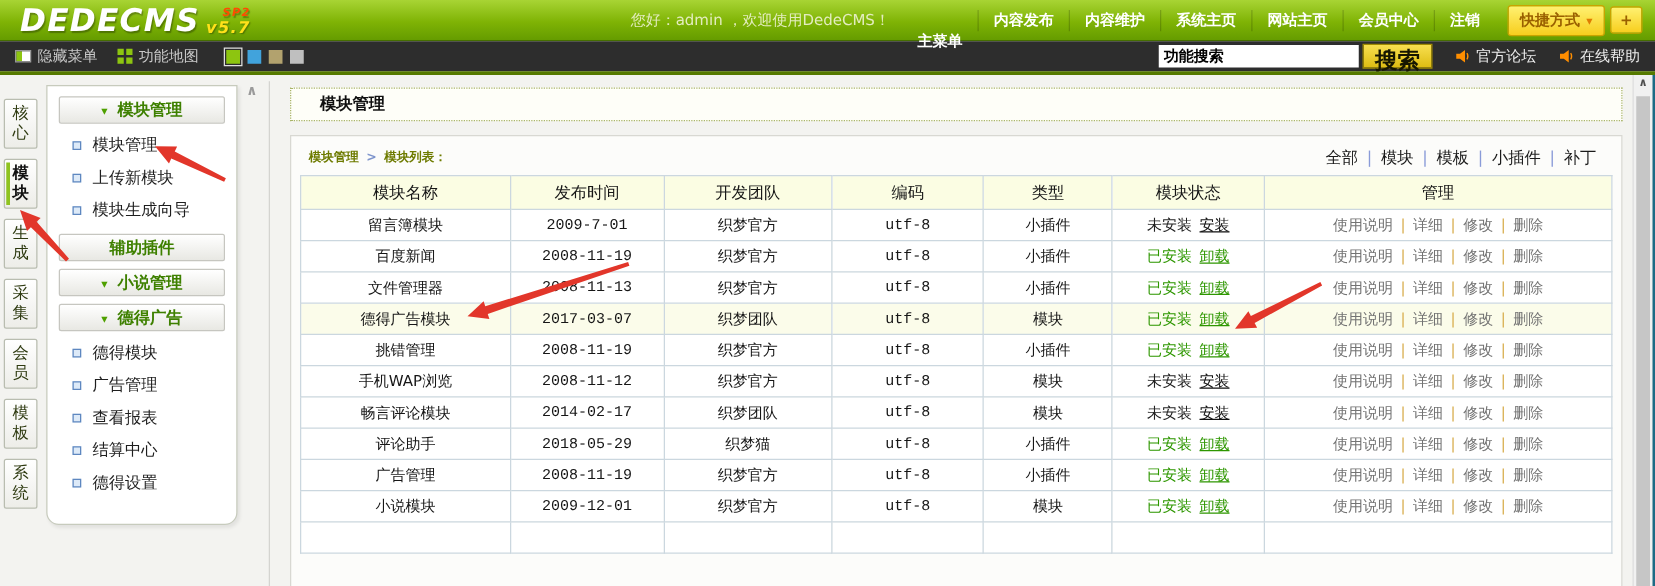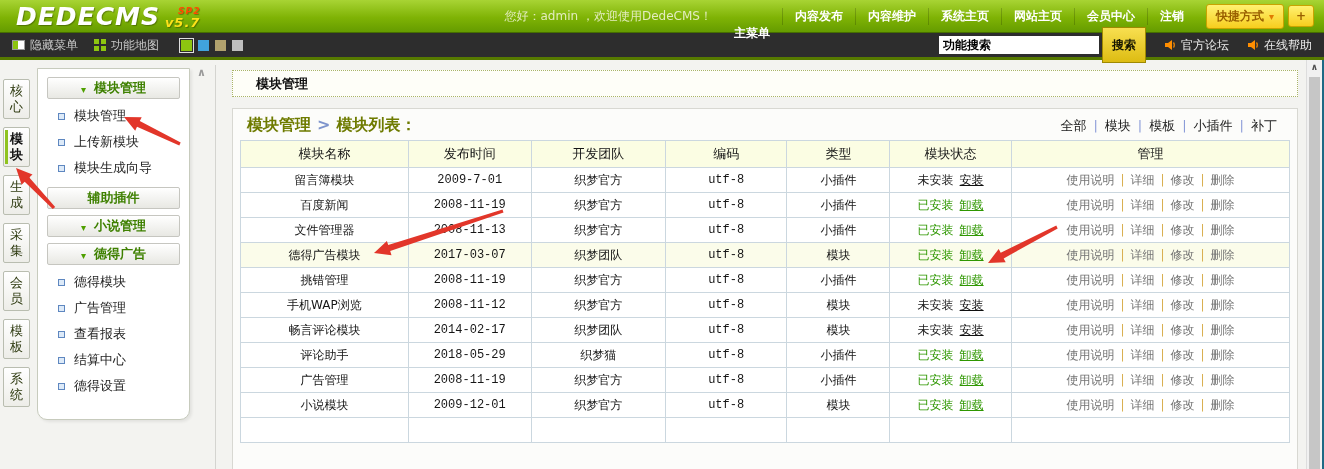--- a/index.html
+++ b/index.html
@@ -34,21 +34,21 @@
   .grid-icon { width:12px; height:12px;
       background:linear-gradient(#8DC510,#8DC510) 0 0/5px 5px no-repeat,
                  linear-gradient(#8DC510,#8DC510) 7px 0/5px 5px no-repeat,
                  linear-gradient(#8DC510,#8DC510) 0 7px/5px 5px no-repeat,
                  linear-gradient(#8DC510,#8DC510) 7px 7px/5px 5px no-repeat; }
   .swatches { display:flex; align-items:center; gap:6px; margin-left:6px; }
   .swatch { width:11px; height:11px; display:inline-block; }
   .swatch.sel { outline:1px solid #E0E0E0; outline-offset:1px; }
   .search-input { width:160px; height:18px; border:0; background:#FFF; color:#000; font-weight:bold; font-size:12px; padding:0 4px; font-family:inherit; }
   .search-btn { background:linear-gradient(#F8DF50,#DDBC12); border:1px solid #9F8A00; color:#161600; font-weight:bold;
-                height:36px; padding:0 9px; margin-left:3px; font-size:12px; font-family:inherit; cursor:pointer; }
+                height:20px; padding:0 9px; margin-left:3px; font-size:18px; font-family:inherit; cursor:pointer; }
   .link-ico { display:flex; align-items:center; gap:5px; color:#EDEDED; margin-left:18px; }
   .spk { display:inline-block; }
 
   .greenline { height:3px; background:#567A00; }
 
   
   .content { position:relative; height:409px; }
 
   .side-tabs { position:absolute; left:3px; top:19px; width:27px; display:flex; flex-direction:column; gap:8px; z-index:5; }
   .tab { border:1px solid #B9BDB0; background:linear-gradient(#FFFFFF,#EDEDE8); color:#2E3A10; text-align:center;
@@ -67,21 +67,21 @@
 
   .collapse { position:absolute; left:197px; top:6px; color:#9A9A9A; font-size:11px; font-weight:bold; z-index:4; }
   .collapse::after { content:"∧"; }
   .divider-v { position:absolute; left:215px; top:5px; bottom:0; width:1px; background:#D4D4D0; }
 
   .main { position:absolute; left:232px; top:10px; width:1066px; }
   .title-box { height:27px; line-height:25px; border:1px dotted #A9B469; background:#FEFEF8; font-weight:bold;
                font-size:13px; color:#101010; padding-left:23px; }
   .panel { margin-top:11px; border:1px solid #D8D8D2; background:#FCFCFA; padding-bottom:30px; }
   .crumb-row { display:flex; justify-content:space-between; align-items:center; height:31px; padding:2px 13px 0 14px; }
-  .crumb { color:#6E7B00; font-weight:bold; font-size:16px; }
+  .crumb { color:#6E7B00; font-weight:bold; font-size:10px; }
   .crumb .sep { color:#7D94CC; padding:0 6px; font-weight:bold; }
   .filters { font-size:13px; color:#222; }
   .filters a { padding:0 7px; color:#1A1A1A; }
   .filters .fsep { color:#8A9BD8; }
 
   table { width:calc(100% - 14px); margin:0 7px; border-collapse:collapse; table-layout:fixed; font-size:12px; }
   th,td { border:1px solid #CBD7DF; text-align:center; height:25px; padding:0 2px; background:#FFF; color:#161616; font-weight:normal; overflow:hidden; white-space:nowrap; }
   th { background:#FBFDE3; height:27px; font-size:13px; }
   tr.hl td { background:#FBFCEA; }
   .mono { font-family:"Liberation Mono","DejaVu Sans Mono",monospace; font-size:12px; }

